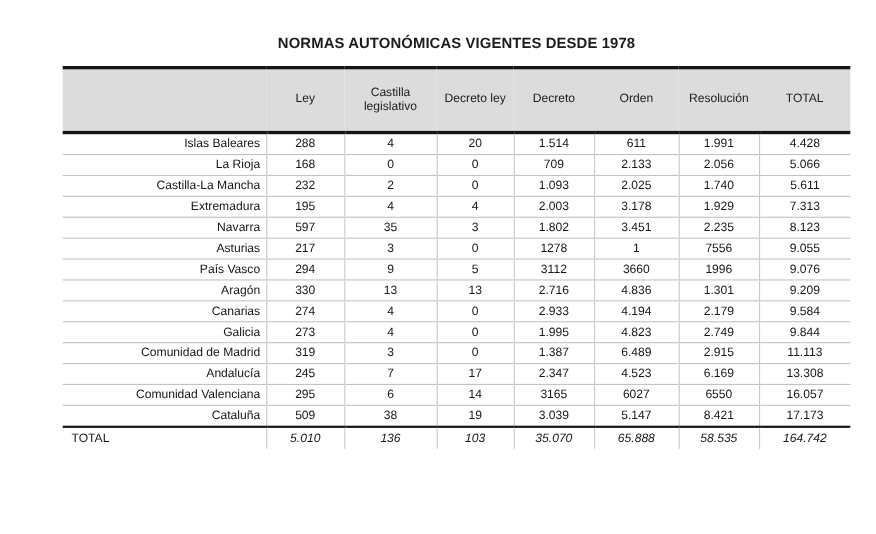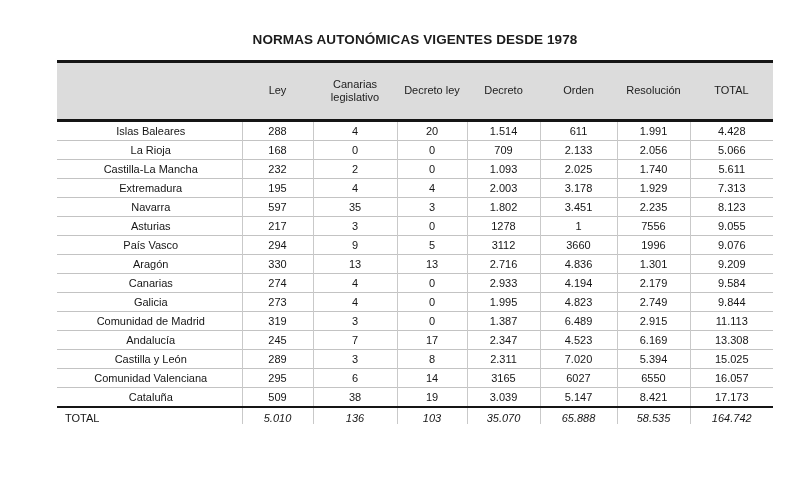--- a/index.html
+++ b/index.html
@@ -64,21 +64,21 @@
     padding: 0 5px;
     text-align: center;
     vertical-align: middle;
     border-top: 1px solid #c3c3c3;
     white-space: nowrap;
     color: #161616;
   }
   tbody tr:first-child td { border-top: none; }
   tbody td + td { border-left: 1px solid #c9c9c9; }
   tbody td.label-col {
-    text-align: center;
+    text-align: right;
     padding-left: 8px;
   }
 
   tfoot td {
     border-top: 2px solid #151515;
     height: 19px;
     padding: 0 5px;
     text-align: center;
     vertical-align: middle;
     white-space: nowrap;
@@ -103,21 +103,21 @@
         <col class="c-dley">
       <col class="c-dec">
         <col class="c-ord">
         <col class="c-res">
         <col class="c-tot">
     </colgroup>
     <thead>
       <tr>
           <th class="label-col"></th>
           <th>Ley</th>
-          <th>Canarias legislativo</th>
+          <th>Castilla legislativo</th>
           <th>Decreto ley</th>
           <th>Decreto</th>
           <th>Orden</th>
           <th>Resolución</th>
           <th>TOTAL</th>
         </tr>
     </thead>
     <tbody>
         <tr>
           <td class="label-col">Islas Baleares</td>
@@ -231,30 +231,20 @@
         </tr>
         <tr>
           <td class="label-col">Andalucía</td>
           <td>245</td>
           <td>7</td>
           <td>17</td>
           <td>2.347</td>
           <td>4.523</td>
           <td>6.169</td>
           <td>13.308</td>
-        </tr>
-        <tr>
-          <td class="label-col">Castilla y León</td>
-          <td>289</td>
-          <td>3</td>
-          <td>8</td>
-          <td>2.311</td>
-          <td>7.020</td>
-          <td>5.394</td>
-          <td>15.025</td>
         </tr>
         <tr>
           <td class="label-col">Comunidad Valenciana</td>
           <td>295</td>
           <td>6</td>
           <td>14</td>
           <td>3165</td>
           <td>6027</td>
           <td>6550</td>
           <td>16.057</td>

